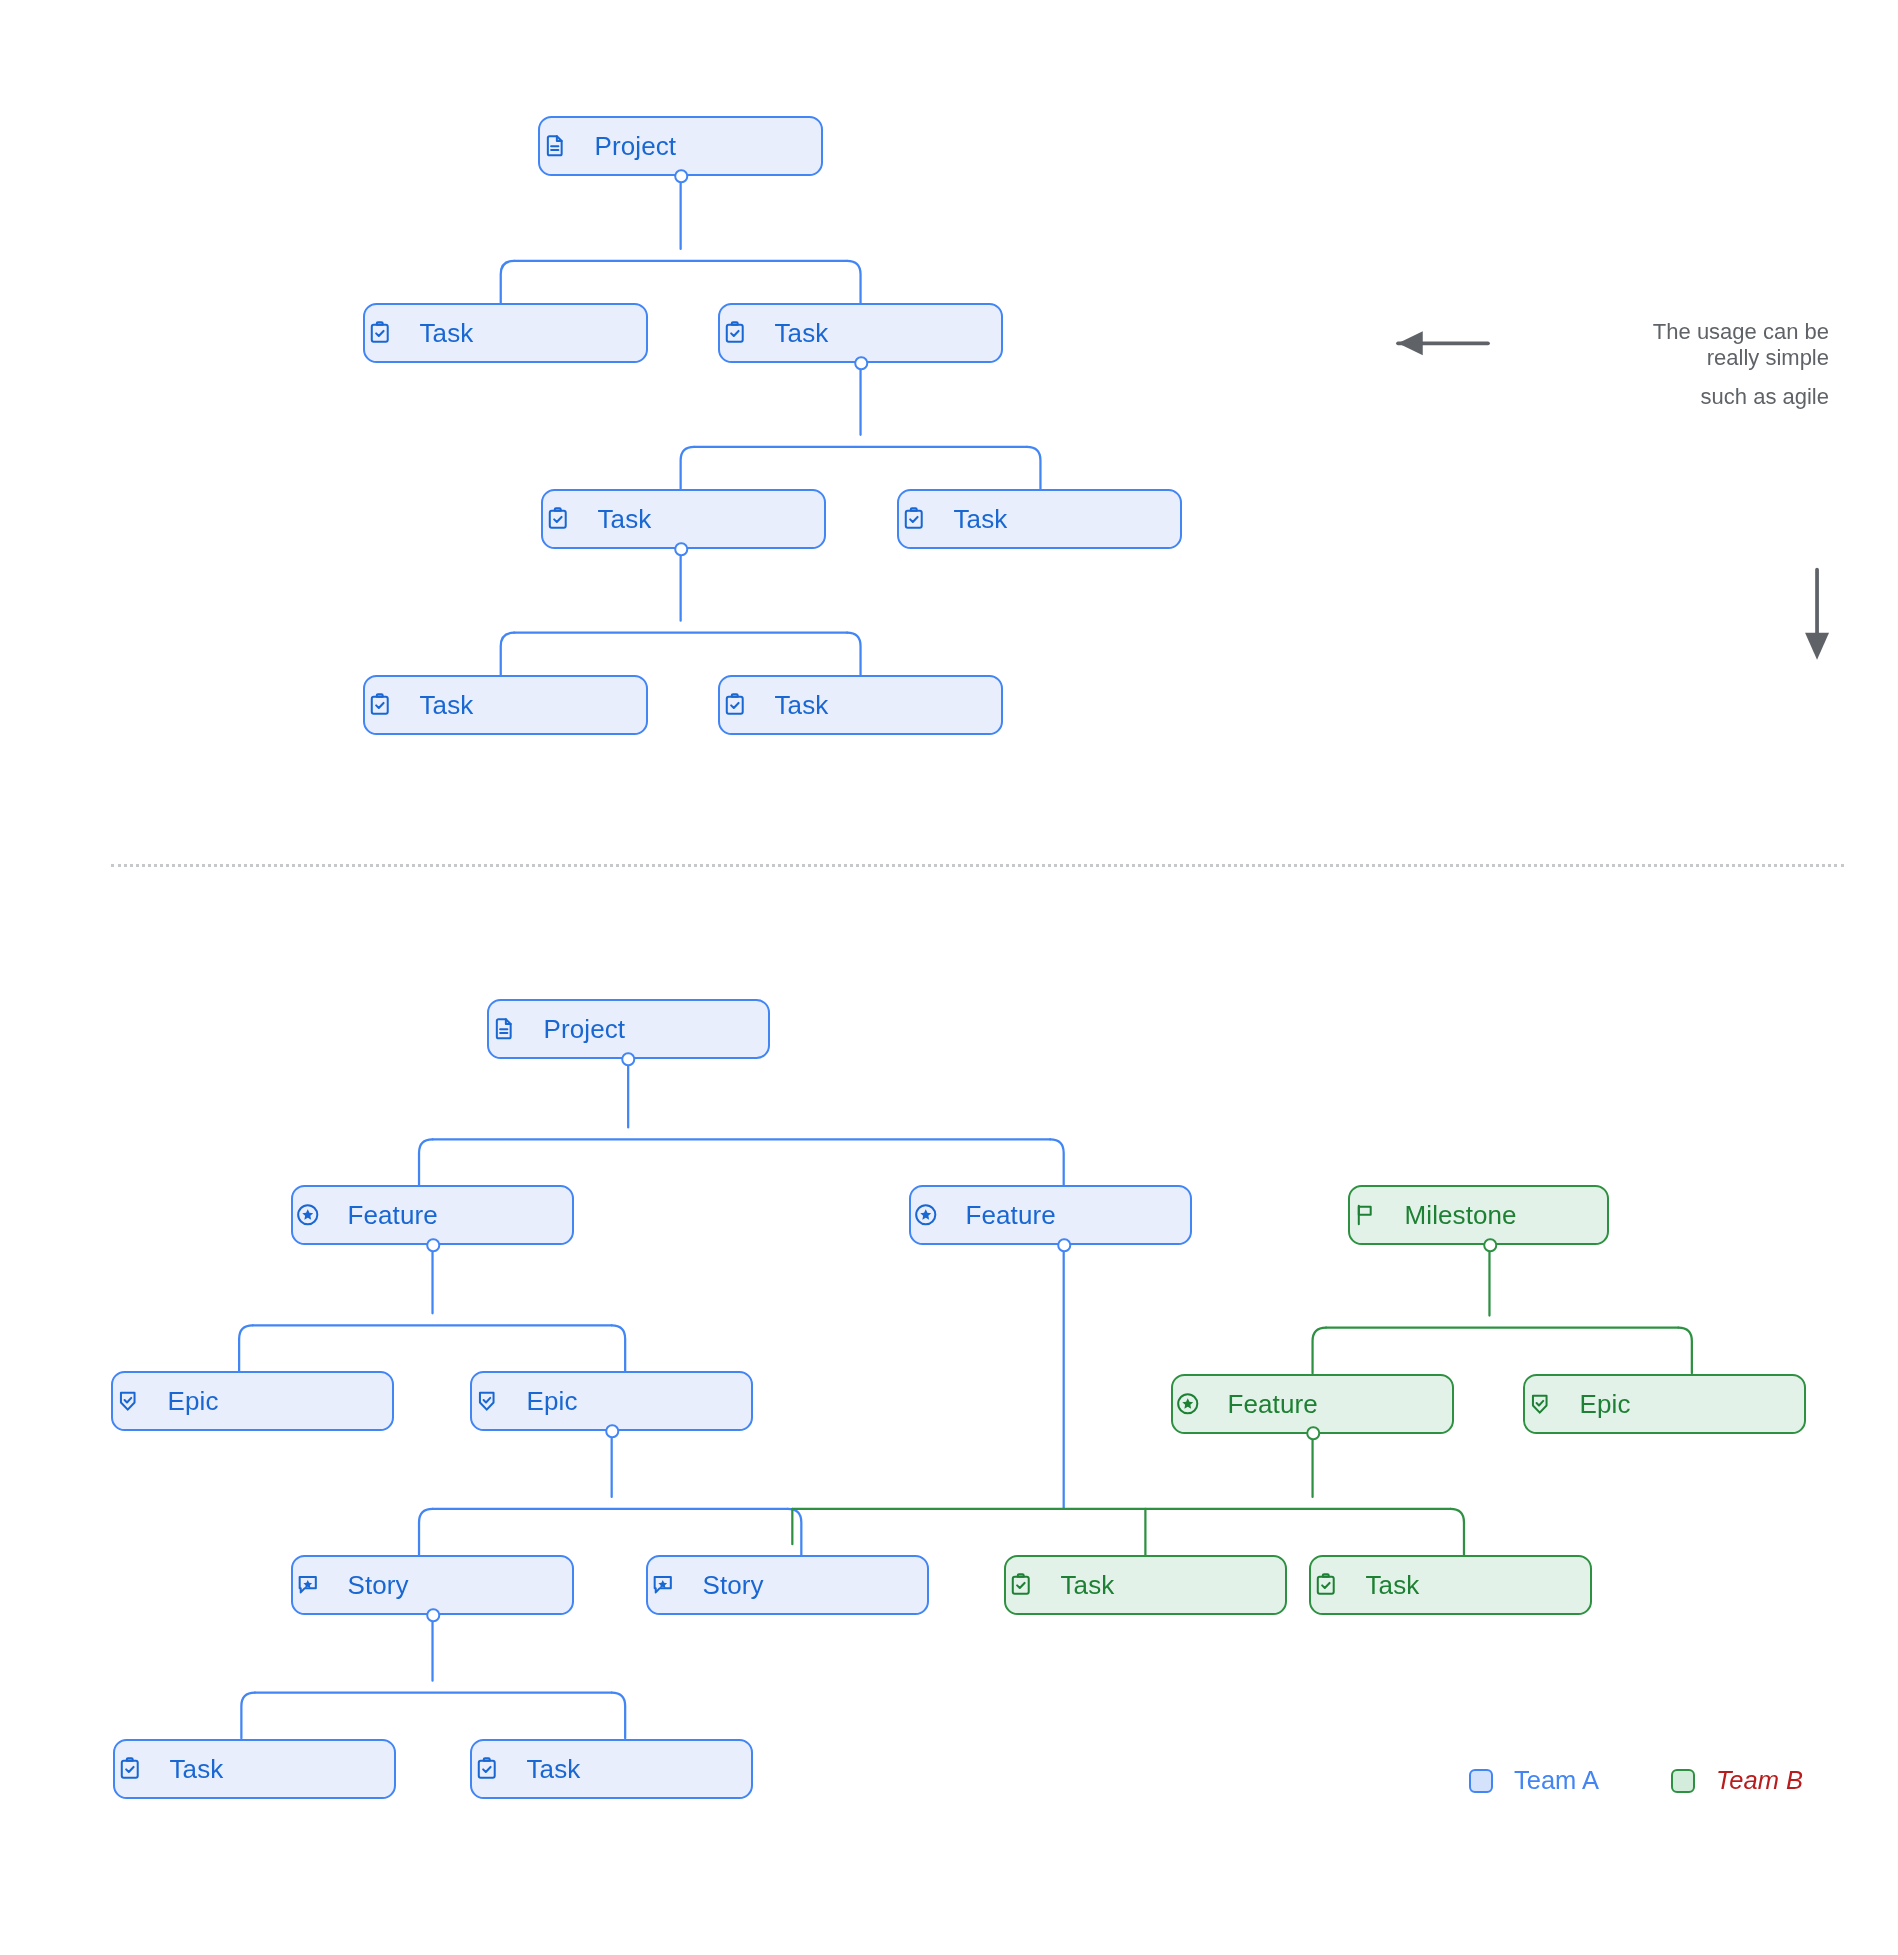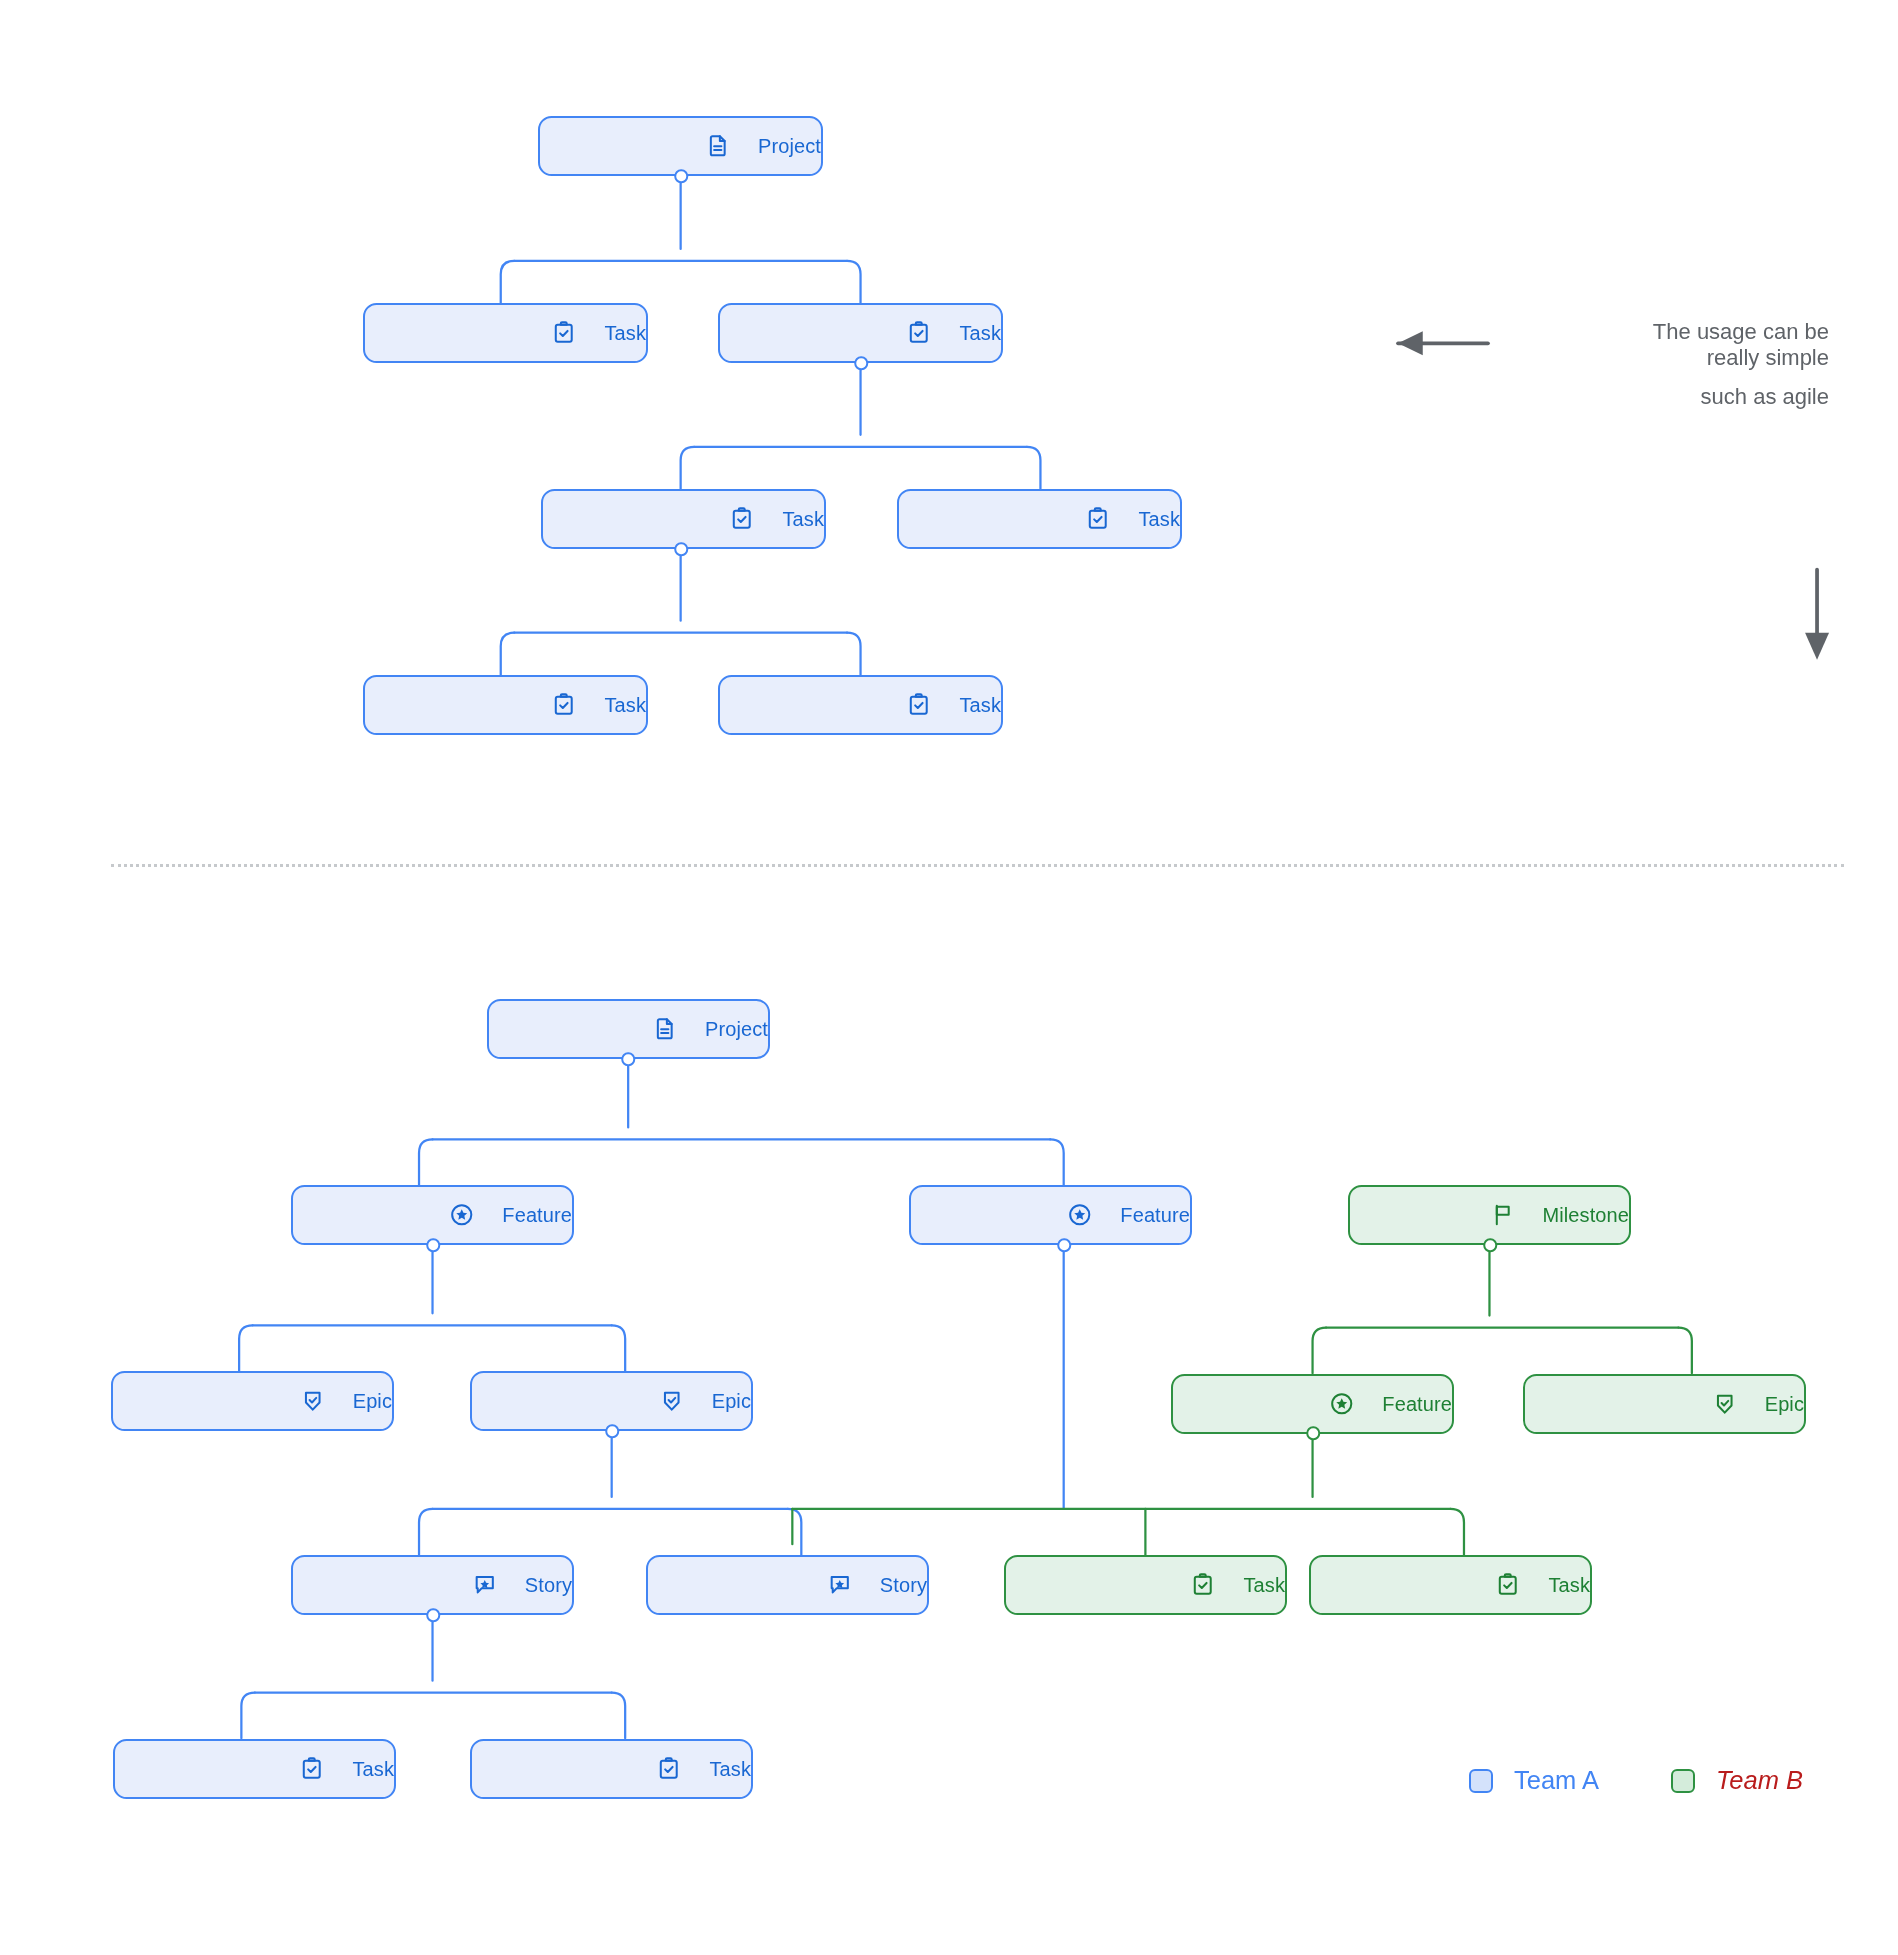--- a/index.html
+++ b/index.html
@@ -23,26 +23,26 @@
     left: 0; top: 0;
     width: 1898px;
     height: 1955px;
     pointer-events: none;
   }
   .node {
     position: absolute;
     box-sizing: border-box;
     display: flex;
     align-items: center;
-    justify-content: flex-end;
+    justify-content: flex-start;
     gap: 26px;
     border-radius: 13.5px;
     border-width: 2.2px;
     border-style: solid;
-    font-size: 20px;
+    font-size: 26px;
     letter-spacing: 0.1px;
     white-space: nowrap;
     z-index: 3;
   }
   .node .label { line-height: 1; }
   .node .ico {
     display: inline-flex;
     align-items: center;
     justify-content: center;
     width: 28.5px;
@@ -325,21 +325,21 @@
     <span class="ico">
       <svg width="25.5" height="25.5" viewBox="0 0 24 24" fill="none" stroke="#1967d2" stroke-width="1.9" stroke-linecap="round" stroke-linejoin="round">
         <circle cx="12" cy="12" r="9"></circle>
         <path d="M12 6.8l1.55 3.35 3.6.42-2.68 2.46.73 3.57L12 14.82l-3.2 1.78.73-3.57L6.85 10.57l3.6-.42z" fill="#1967d2" stroke="none"></path>
       </svg>
     </span>
     <span class="label">Feature</span>
   </div>
   <div class="anchor" style="left:1064px;top:1245px;"></div>
 
-  <div class="node theme-green" style="left:1348px;top:1185px;width:283px;height:60px;">
+  <div class="node theme-green" style="left:1348px;top:1185px;width:261px;height:60px;">
     <span class="ico">
       <svg width="25.5" height="25.5" viewBox="0 0 24 24" fill="none" stroke="#1e8034" stroke-width="1.9" stroke-linecap="round" stroke-linejoin="round">
         <path d="M6.4 21V3.6"></path>
         <path d="M6.4 4.4h11.2v7.6H6.4z"></path>
       </svg>
     </span>
     <span class="label">Milestone</span>
   </div>
   <div class="anchor green" style="left:1490px;top:1245px;"></div>
 

